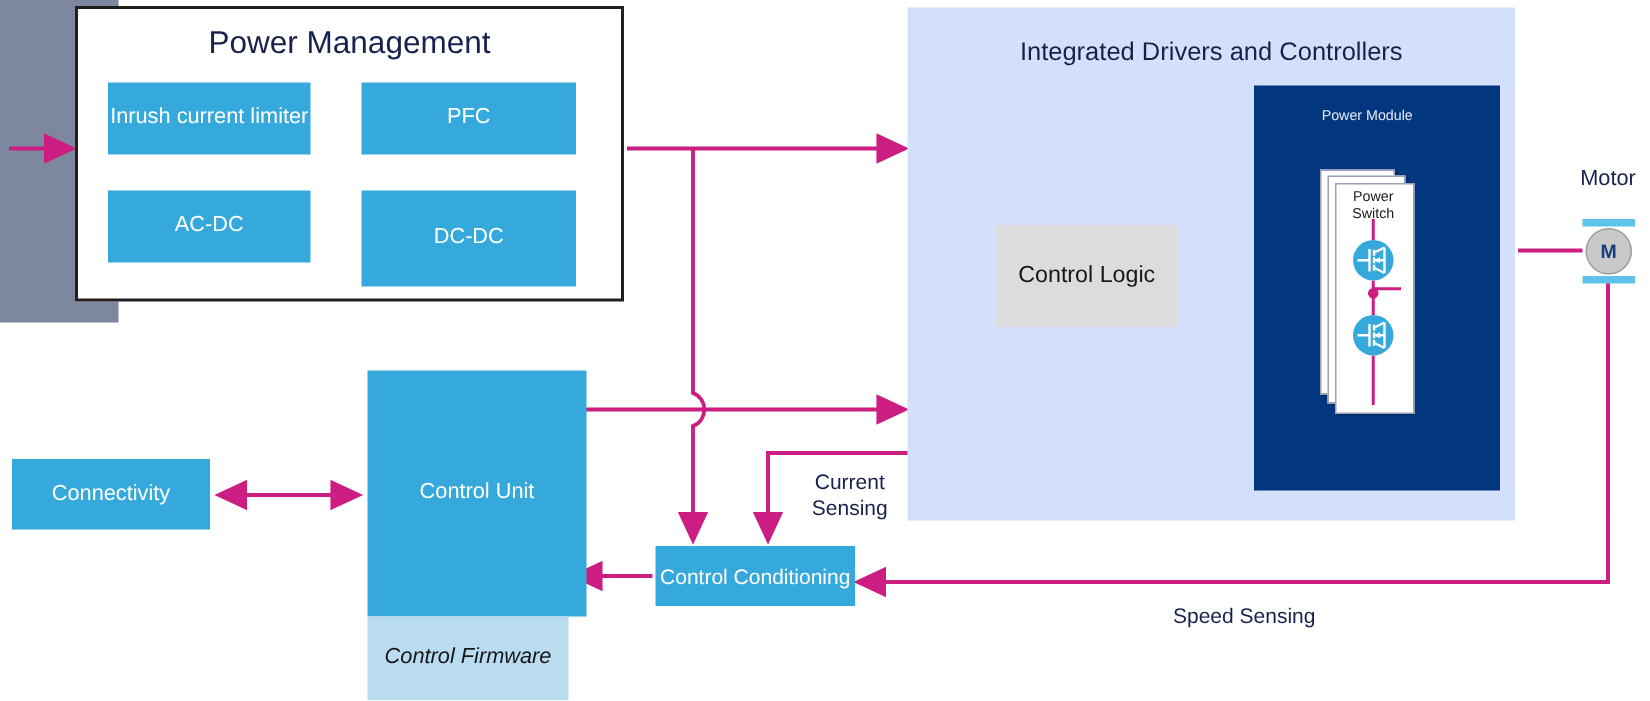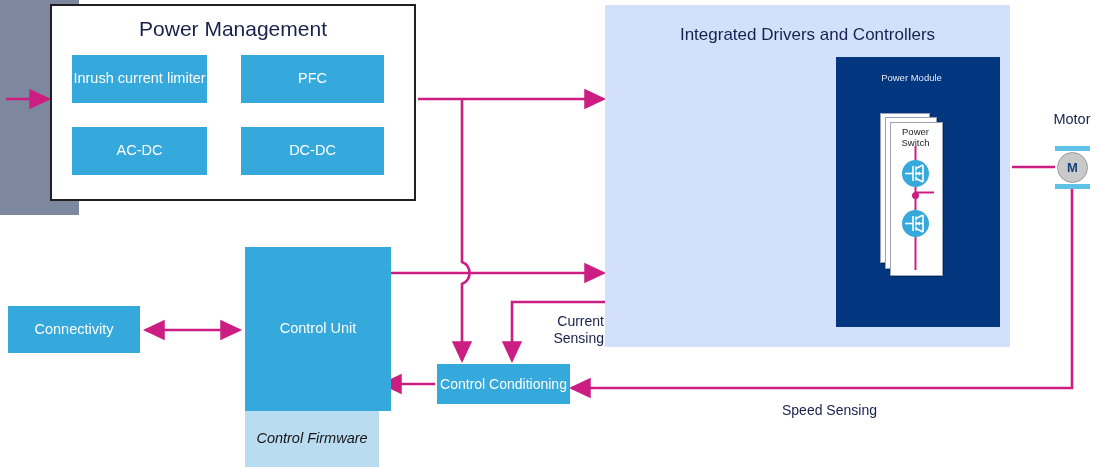--- a/index.html
+++ b/index.html
@@ -50,21 +50,21 @@
     font-weight: 400;
   }
   .pm-block {
     background: #36a9dc;
     color: #ffffff;
     font-size: 14.5px;
   }
   #pm-inrush { left: 72px;  top: 55px;  width: 135px; height: 48px; }
   #pm-pfc    { left: 241px; top: 55px;  width: 143px; height: 48px; }
   #pm-acdc   { left: 72px;  top: 127px; width: 135px; height: 48px; }
-  #pm-dcdc   { left: 241px; top: 127px; width: 143px; height: 48px; }
+  #pm-dcdc   { left: 241px; top: 127px; width: 143px; height: 64px; }
 
   
   #idc-panel {
     left: 605px; top: 5px;
     width: 405px; height: 342px;
     background: #d3e0fb;
   }
   #idc-title {
     left: 605px; top: 22px;
     width: 405px; height: 26px;
@@ -190,21 +190,21 @@
     font-size: 14px;
   }
 
   
   .wire-label {
     position: absolute;
     color: #18214d;
     font-size: 14px;
     line-height: 1.2;
   }
-  #lbl-current { left: 529px; top: 313px; width: 75px; text-align: right; }
+  #lbl-current { left: 529px; top: 313px; width: 75px; text-align: center; }
   #lbl-speed   { left: 782px; top: 402px; width: 140px; text-align: left; }
 </style>
 </head>
 <body>
 
 <div id="diagram">
 
   <svg class="wires" viewBox="0 0 1100 467" xmlns="http://www.w3.org/2000/svg">
     <defs>
       <marker id="ah" markerWidth="9" markerHeight="9" refX="7.2" refY="4.5" orient="auto" markerUnits="strokeWidth">
@@ -241,20 +241,21 @@
   <div class="node" id="pm-title">Power Management</div>
 
   <div class="node pm-block" id="pm-inrush">Inrush current limiter</div>
   <div class="node pm-block" id="pm-pfc">PFC</div>
   <div class="node pm-block" id="pm-acdc">AC-DC</div>
   <div class="node pm-block" id="pm-dcdc">DC-DC</div>
 
   <div class="node" id="idc-panel"></div>
   <div class="node" id="idc-title">Integrated Drivers and Controllers</div>
 
+  <div class="node" id="control-logic">Control Logic</div>
 
   <div class="node" id="navy-panel"></div>
 
   <div id="power-module"></div>
   <div id="pm-label">Power Module</div>
 
   <div class="stack-card" id="card-back"></div>
   <div class="stack-card" id="card-mid"></div>
   <div class="stack-card" id="card-front"></div>
   <div id="ps-label">Power Switch</div>

